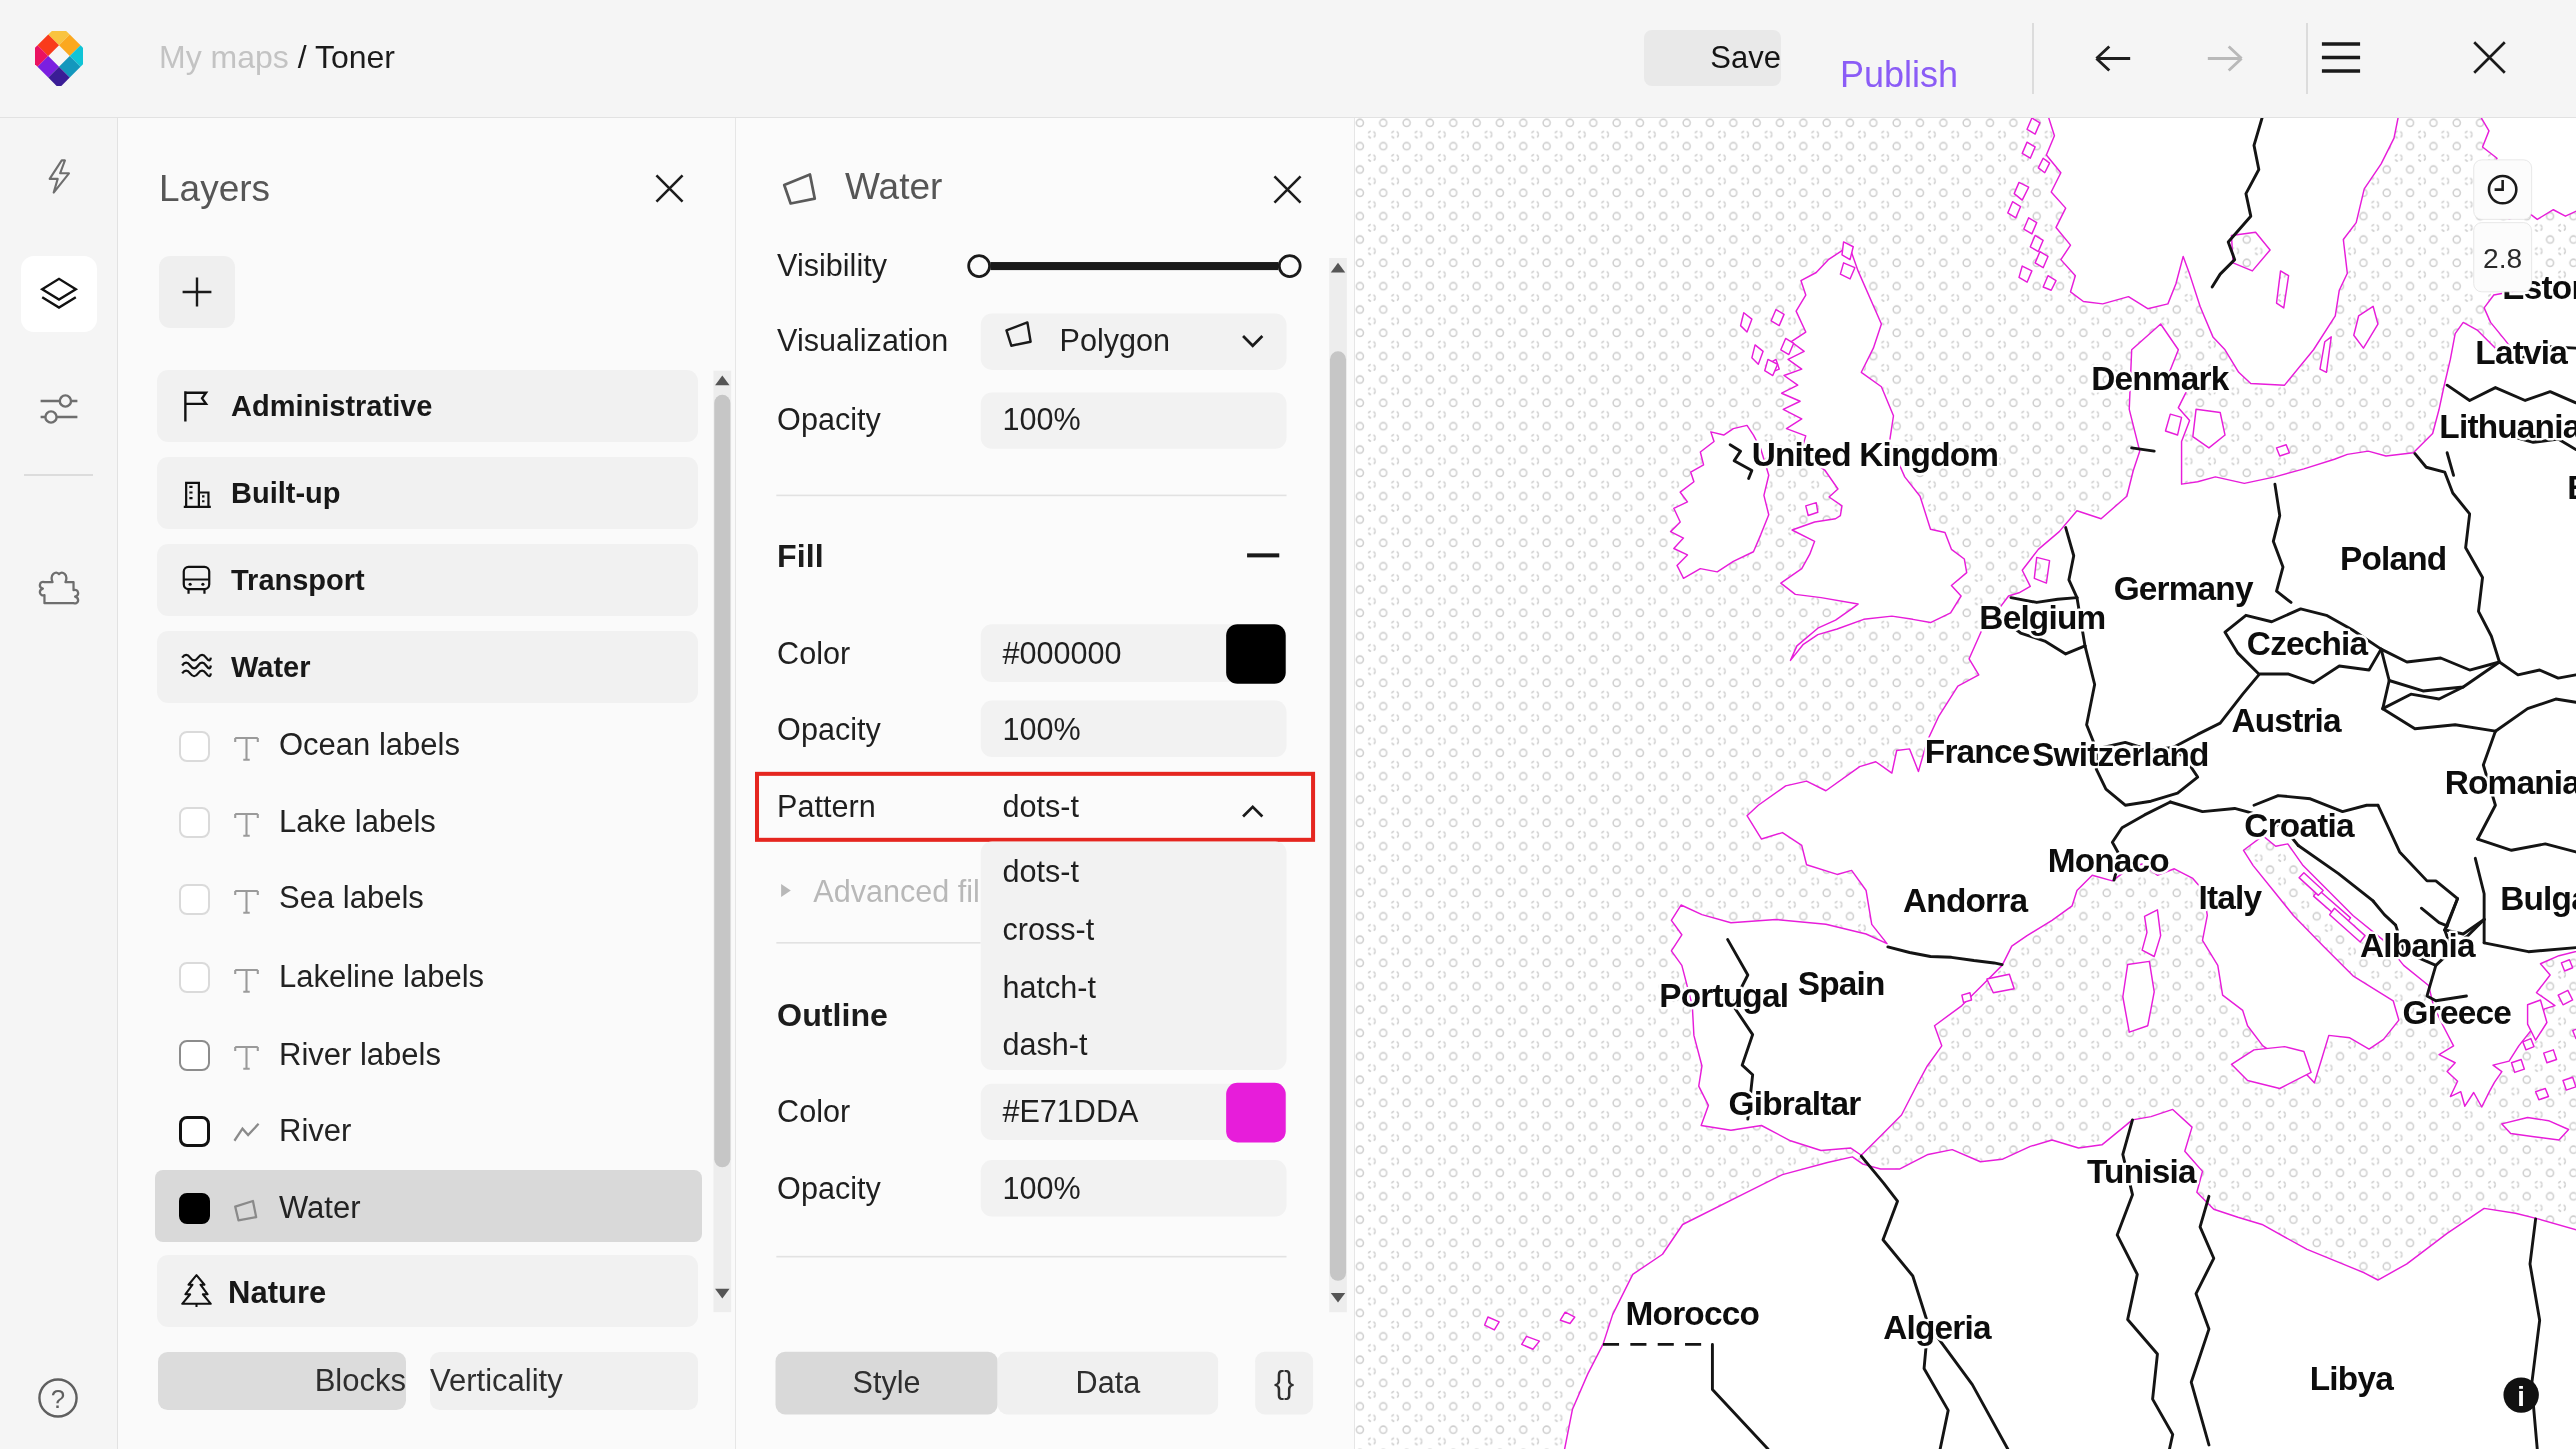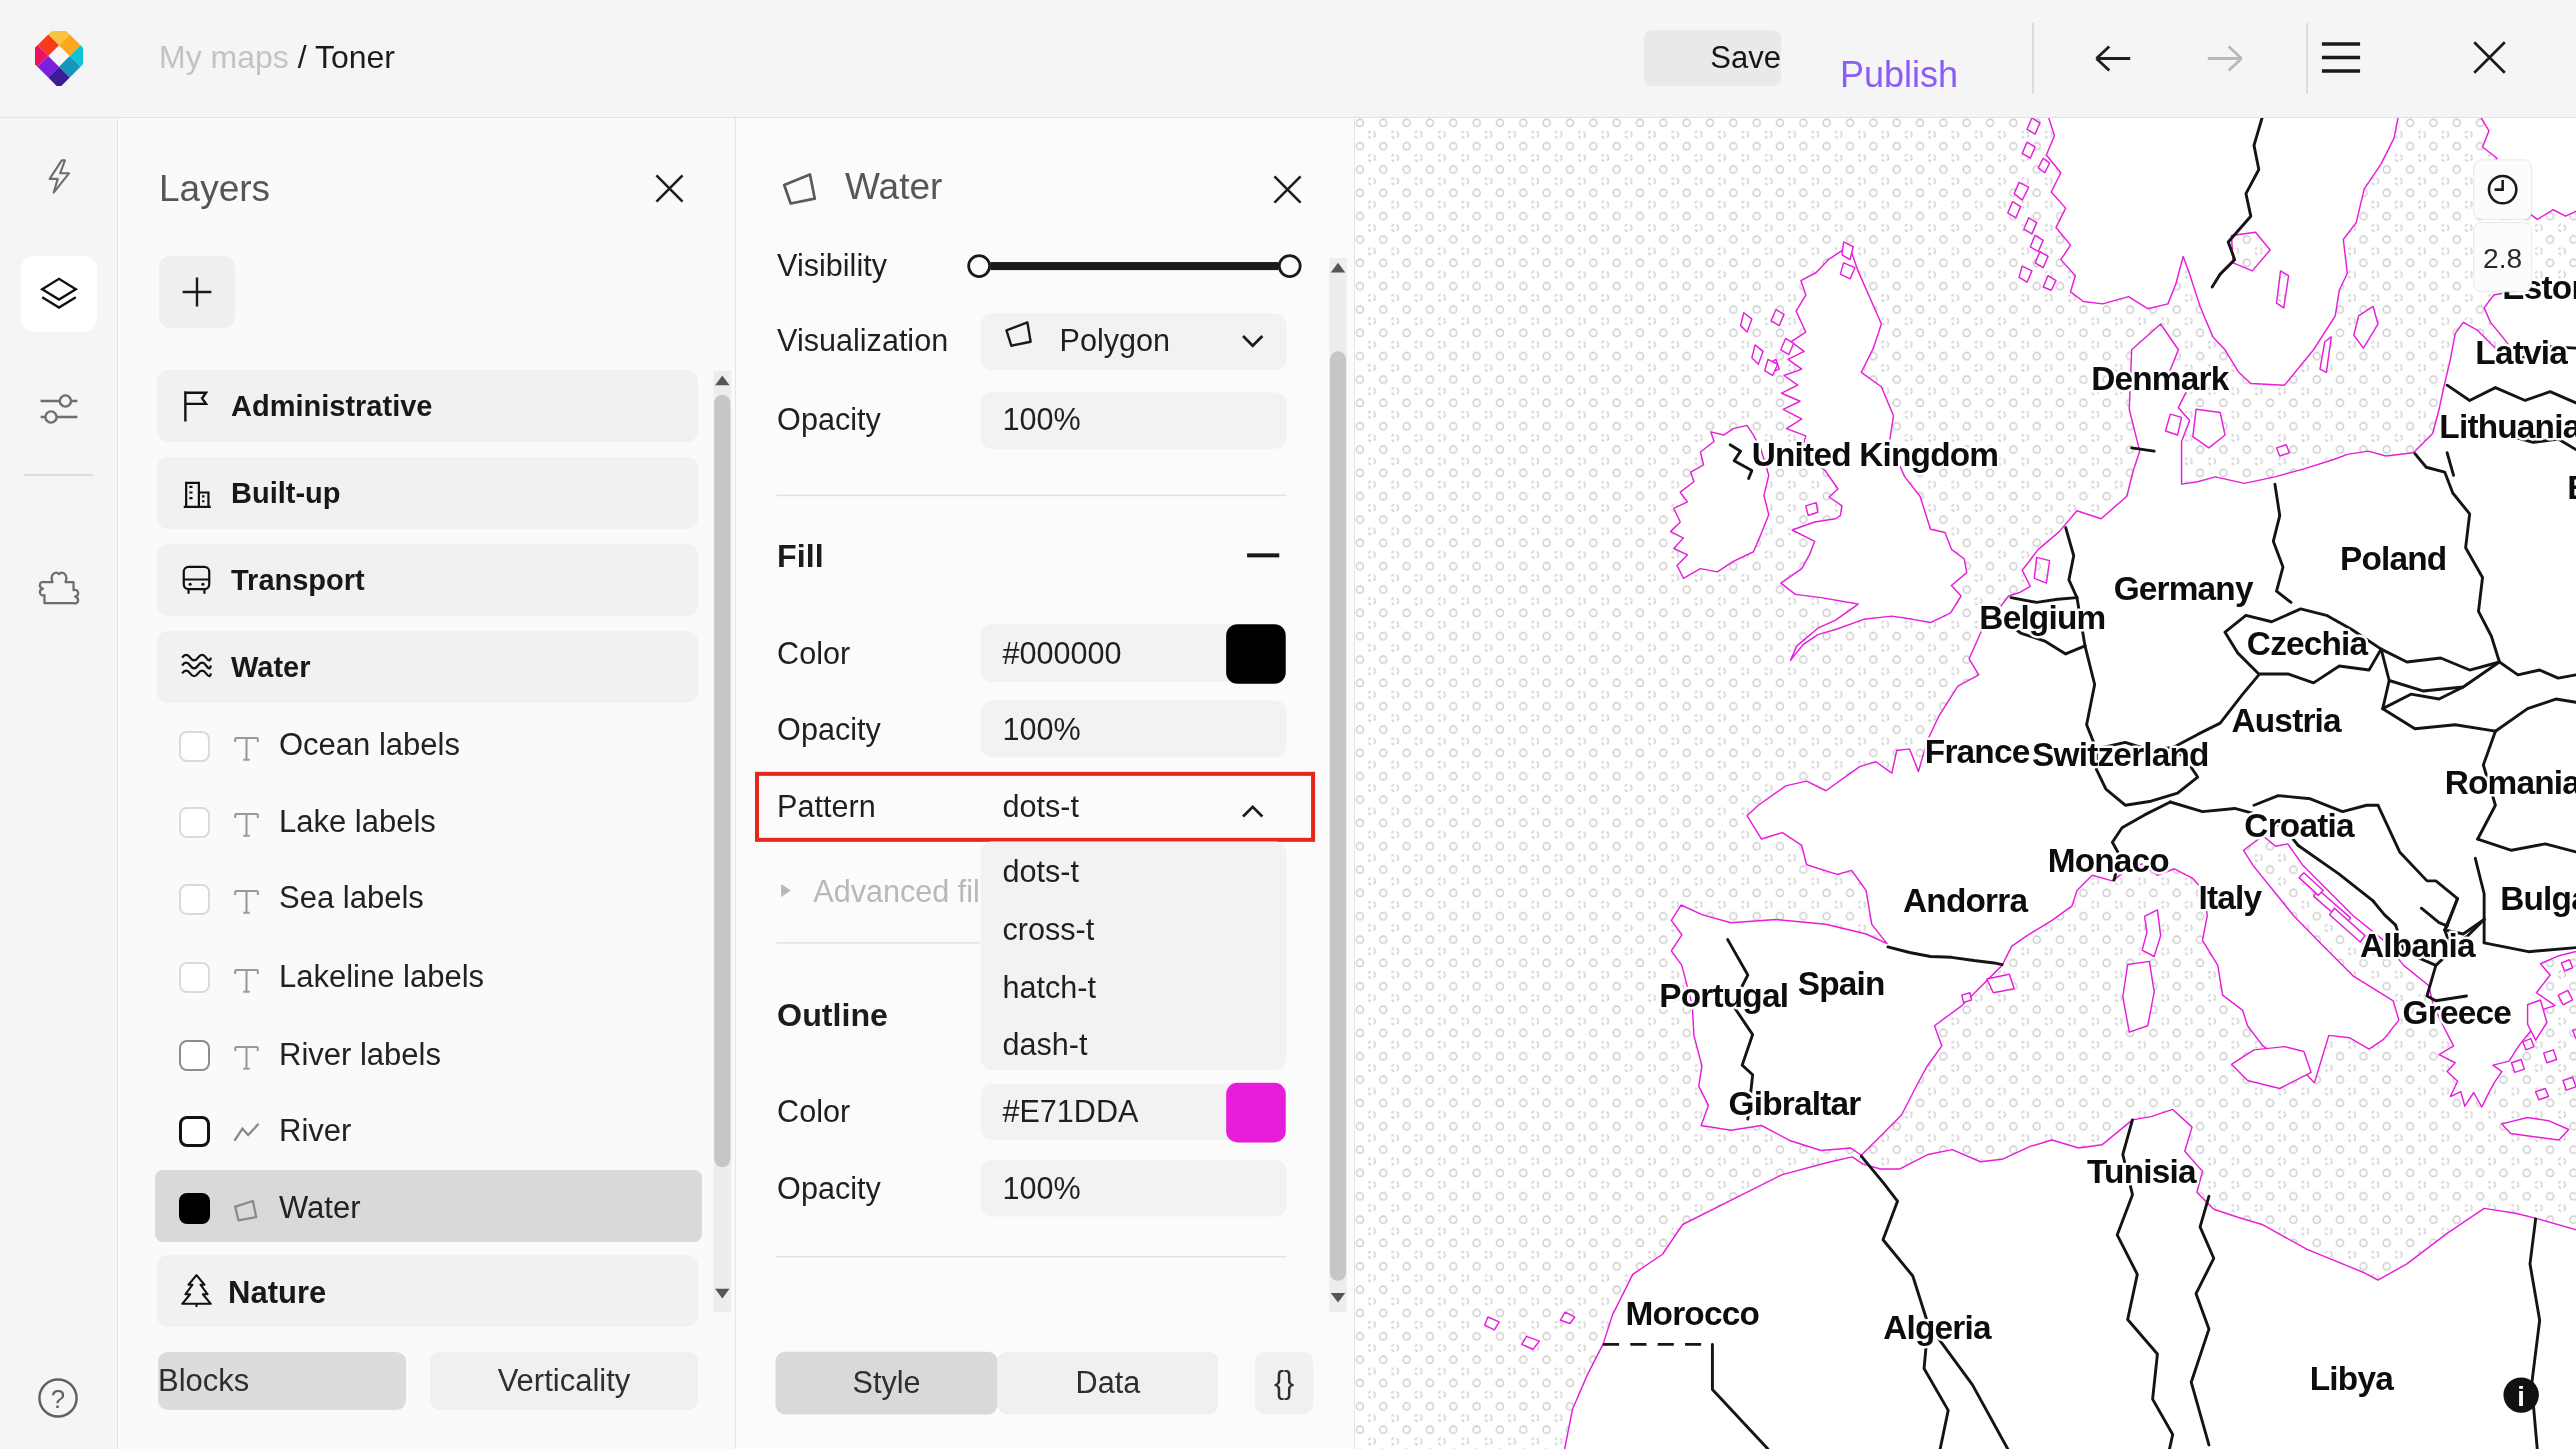--- a/index.html
+++ b/index.html
@@ -139,22 +139,22 @@
  <div class="sublbl" style="top:762px">Sea labels</div>
  <div class="sublbl" style="top:841px">Lakeline labels</div>
  <div class="sublbl" style="top:919px">River labels</div>
  <div class="sublbl" style="top:995px">River</div>
  <div class="sublbl" style="top:1072px">Water</div>
  <div class="abs" style="left:39px;top:1137px;width:541px;height:72px;background:#f1f1f1;border-radius:11.3px"></div>
  <svg class="abs" style="left:61px;top:1154px" width="35" height="35" viewBox="0 0 44 44">
       <path d="M22,4 L32,16 H27 L36,28 H30 L40,40 H4 L14,28 H8 L17,16 H12 Z M22,40 V44" fill="none" stroke="#111" stroke-width="2.6" stroke-linejoin="round"></path>
     </svg>
  <div class="abs" style="left:110px;top:1157px;font-weight:700;font-size:31px;color:#181818">Nature</div>
- <div class="abs" style="left:40px;top:1234px;width:248px;height:58px;background:#dcdcdc;border-radius:9.7px;text-align:left;line-height:58px;font-size:31px;color:#2e2e2e">Blocks</div>
- <div class="abs" style="left:312px;top:1234px;width:268px;height:58px;background:#f0f0f0;border-radius:9.7px;text-align:center;line-height:58px;font-size:31px;color:#2e2e2e">Verticality</div>
+ <div class="abs" style="left:40px;top:1234px;width:248px;height:58px;background:#dcdcdc;border-radius:9.7px;text-align:right;line-height:58px;font-size:31px;color:#2e2e2e">Blocks</div>
+ <div class="abs" style="left:312px;top:1234px;width:268px;height:58px;background:#f0f0f0;border-radius:9.7px;line-height:58px;font-size:31px;color:#2e2e2e">Verticality</div>
 </div>
 
 <div id="props">
  <svg class="abs" style="left:45px;top:54px" width="37" height="34" viewBox="0 0 46 42">
       <path d="M4,16 L36,3 L42,33 L12,39 Z" fill="none" stroke="#5a5a5a" stroke-width="3.4" stroke-linejoin="round"></path>
     </svg>
  <div class="abs" style="left:109px;top:48px;font-size:37px;color:#565656">Water</div>
  <svg class="abs" style="left:536px;top:56px" width="31" height="31" viewBox="0 0 38 38">
       <path d="M3,3 L35,35 M35,3 L3,35" stroke="#1c1c1c" stroke-width="3.2"></path>
     </svg>

